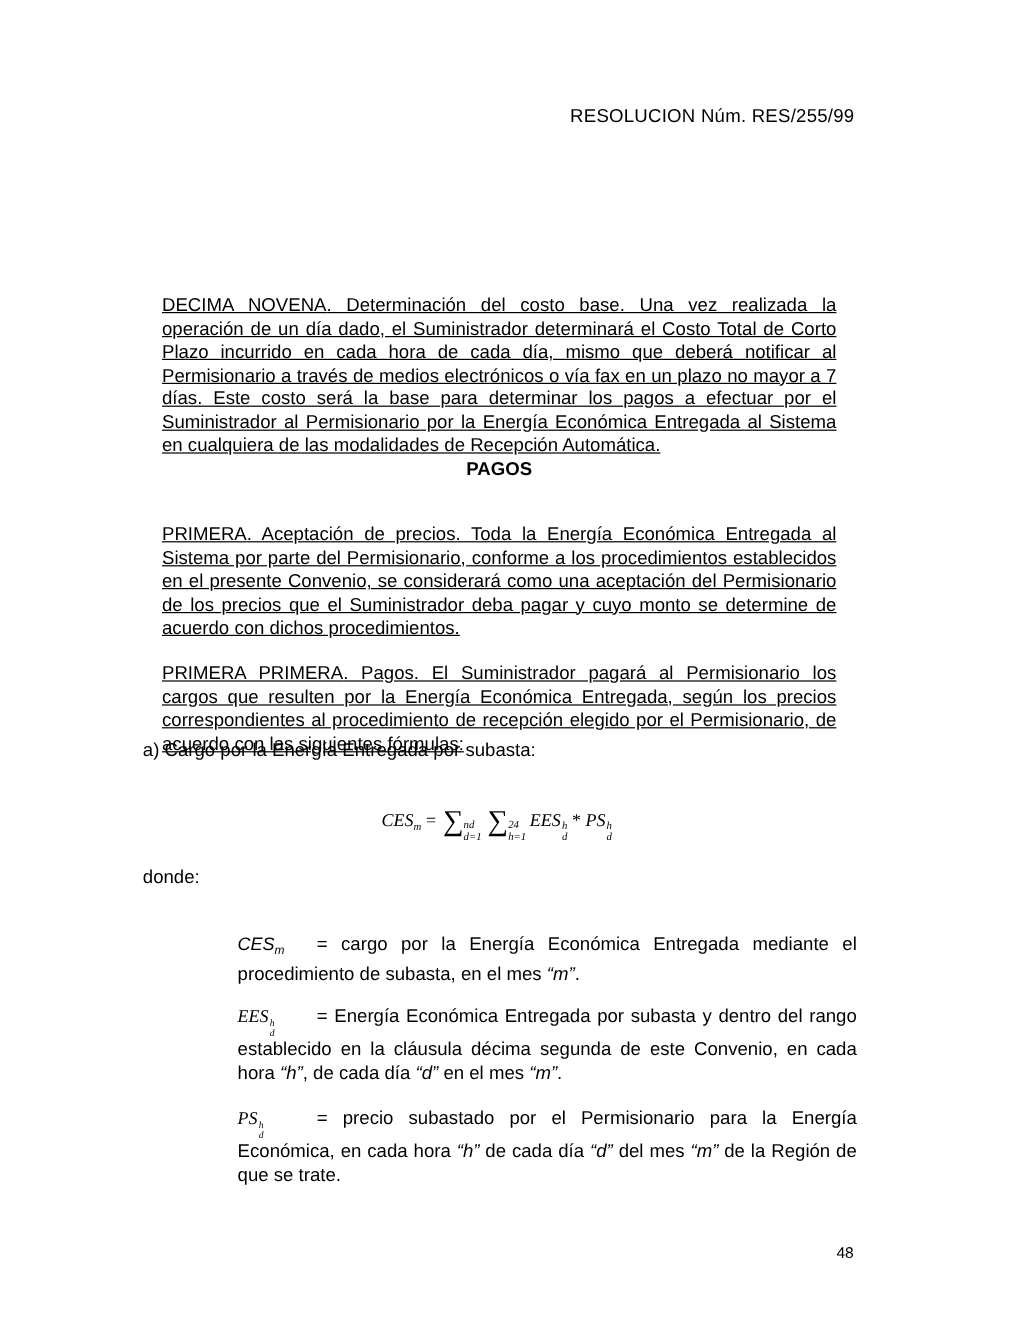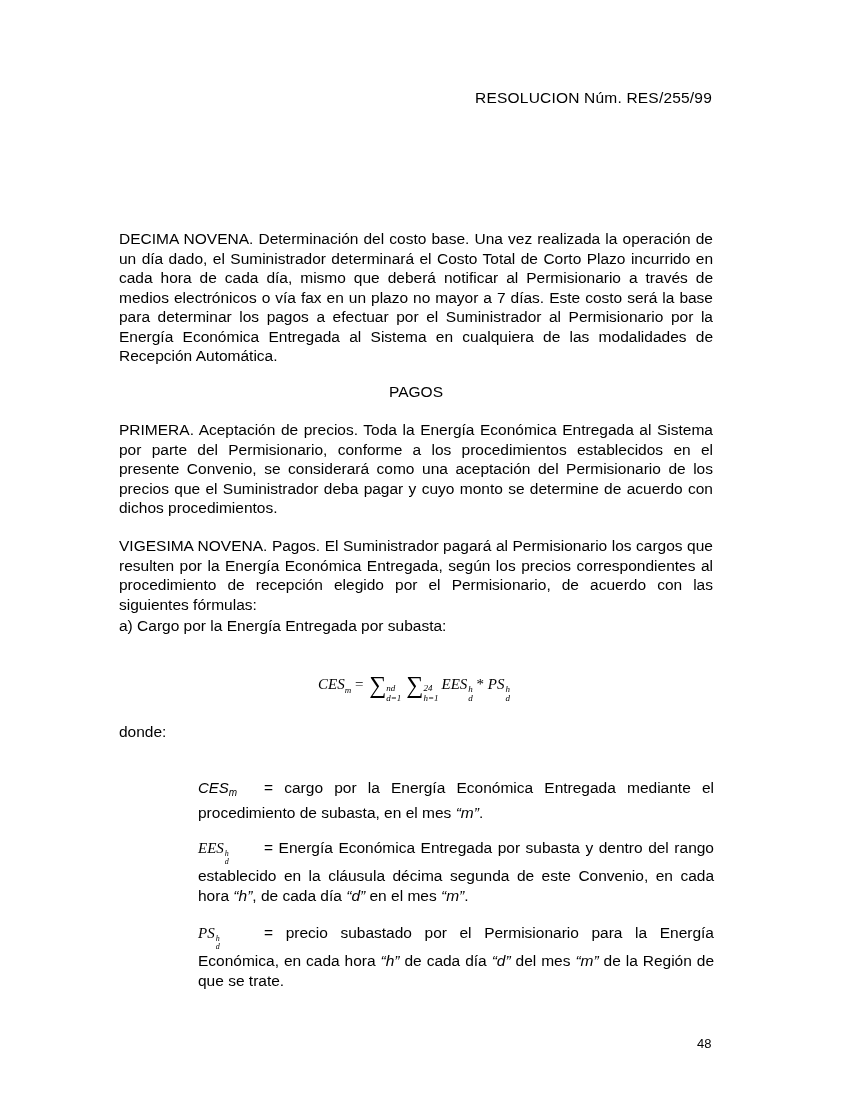--- a/index.html
+++ b/index.html
@@ -1,21 +1,21 @@
 <!DOCTYPE html>
 <html><head>
 <meta charset="utf-8">
 <style>
   html, body { margin: 0; padding: 0; background: #ffffff; }
   body { width: 850px; height: 1100px; position: relative; overflow: hidden;
          font-family: "Liberation Sans", sans-serif; color: #000; font-size: 15.5px; }
   .header { position: absolute; top: 89px; right: 138px; font-size: 15.5px; letter-spacing: 0.2px; text-align: center; }
   .block { position: absolute; left: 119px; width: 594px; line-height: 19.5px; text-align: justify; }
-  .block p { margin: 0; }
-  .center { position: absolute; left: 119px; width: 594px; text-align: center; }
+  .block p { margin: 16px; text-decoration: underline; }
+  .center { position: absolute; left: 119px; width: 594px; text-align: center; font-weight: bold; }
   .formula { position: absolute; left: 318px; top: 672px; font-family: "Liberation Serif", serif; font-style: italic; font-size: 15px; white-space: nowrap; }
   .formula .sigma { font-style: normal; font-size: 24px; vertical-align: -4px; margin-left: 2px; }
   .formula .lim { display: inline-flex; flex-direction: column; font-size: 9px; vertical-align: -2px; line-height: 10px; margin-right: 3px; }
   .formula .sub { font-size: 9px; vertical-align: -4px; }
   .formula .supsub { display: inline-flex; flex-direction: column; font-size: 9px; line-height: 9px; vertical-align: -3px; margin-left: 1px; }
   .defn { position: absolute; left: 198px; width: 516px; line-height: 20px; text-align: justify; }
   .sym { display: inline-block; width: 66px; font-family: "Liberation Serif", serif; font-style: italic; font-size: 15px; }
   .sym.sans { font-family: "Liberation Sans", sans-serif; }
   .sym .sub { font-size: 10px; vertical-align: -3px; }
   .sym .supsub { display: inline-flex; flex-direction: column; font-size: 8px; line-height: 8px; vertical-align: -3px; margin-left: 1px; }
@@ -31,21 +31,21 @@
   <p><span>DECIMA NOVENA</span><span>. Determinación del costo base. Una vez realizada la operación de un día dado, el Suministrador determinará el Costo Total de Corto Plazo incurrido en cada hora de cada día, mismo que deberá notificar al Permisionario a través de medios electrónicos o vía fax en un plazo no mayor a 7 días. Este costo será la base para determinar los pagos a efectuar por el Suministrador al Permisionario por la Energía Económica Entregada al Sistema en cualquiera de las modalidades de Recepción Automática.</span></p>
 </div>
 
 <div class="center" style="top:383px;">PAGOS</div>
 
 <div class="block" style="top:420px;">
   <p><span>PRIMERA</span><span>. Aceptación de precios. Toda la Energía Económica Entregada al Sistema por parte del Permisionario, conforme a los procedimientos establecidos en el presente Convenio, se considerará como una aceptación del Permisionario de los precios que el Suministrador deba pagar y cuyo monto se determine de acuerdo con dichos procedimientos.</span></p>
 </div>
 
 <div class="block" style="top:536px;">
-  <p><span>VIGESIMA NOVENA</span><span>. Pagos. El Suministrador pagará al Permisionario los cargos que resulten por la Energía Económica Entregada, según los precios correspondientes al procedimiento de recepción elegido por el Permisionario, de acuerdo con las siguientes fórmulas:</span></p>
+  <p><span>PRIMERA PRIMERA</span><span>. Pagos. El Suministrador pagará al Permisionario los cargos que resulten por la Energía Económica Entregada, según los precios correspondientes al procedimiento de recepción elegido por el Permisionario, de acuerdo con las siguientes fórmulas:</span></p>
 </div>
 
 <div class="block" style="top:616px;">a) Cargo por la Energía Entregada por subasta:</div>
 
 <div class="formula">
   <span>CES</span><span class="sub">m</span>
   <span style="font-style:normal">=</span>
   <span class="sigma">∑</span><span class="lim">
       <span>nd</span>
       <span>d=1</span>

